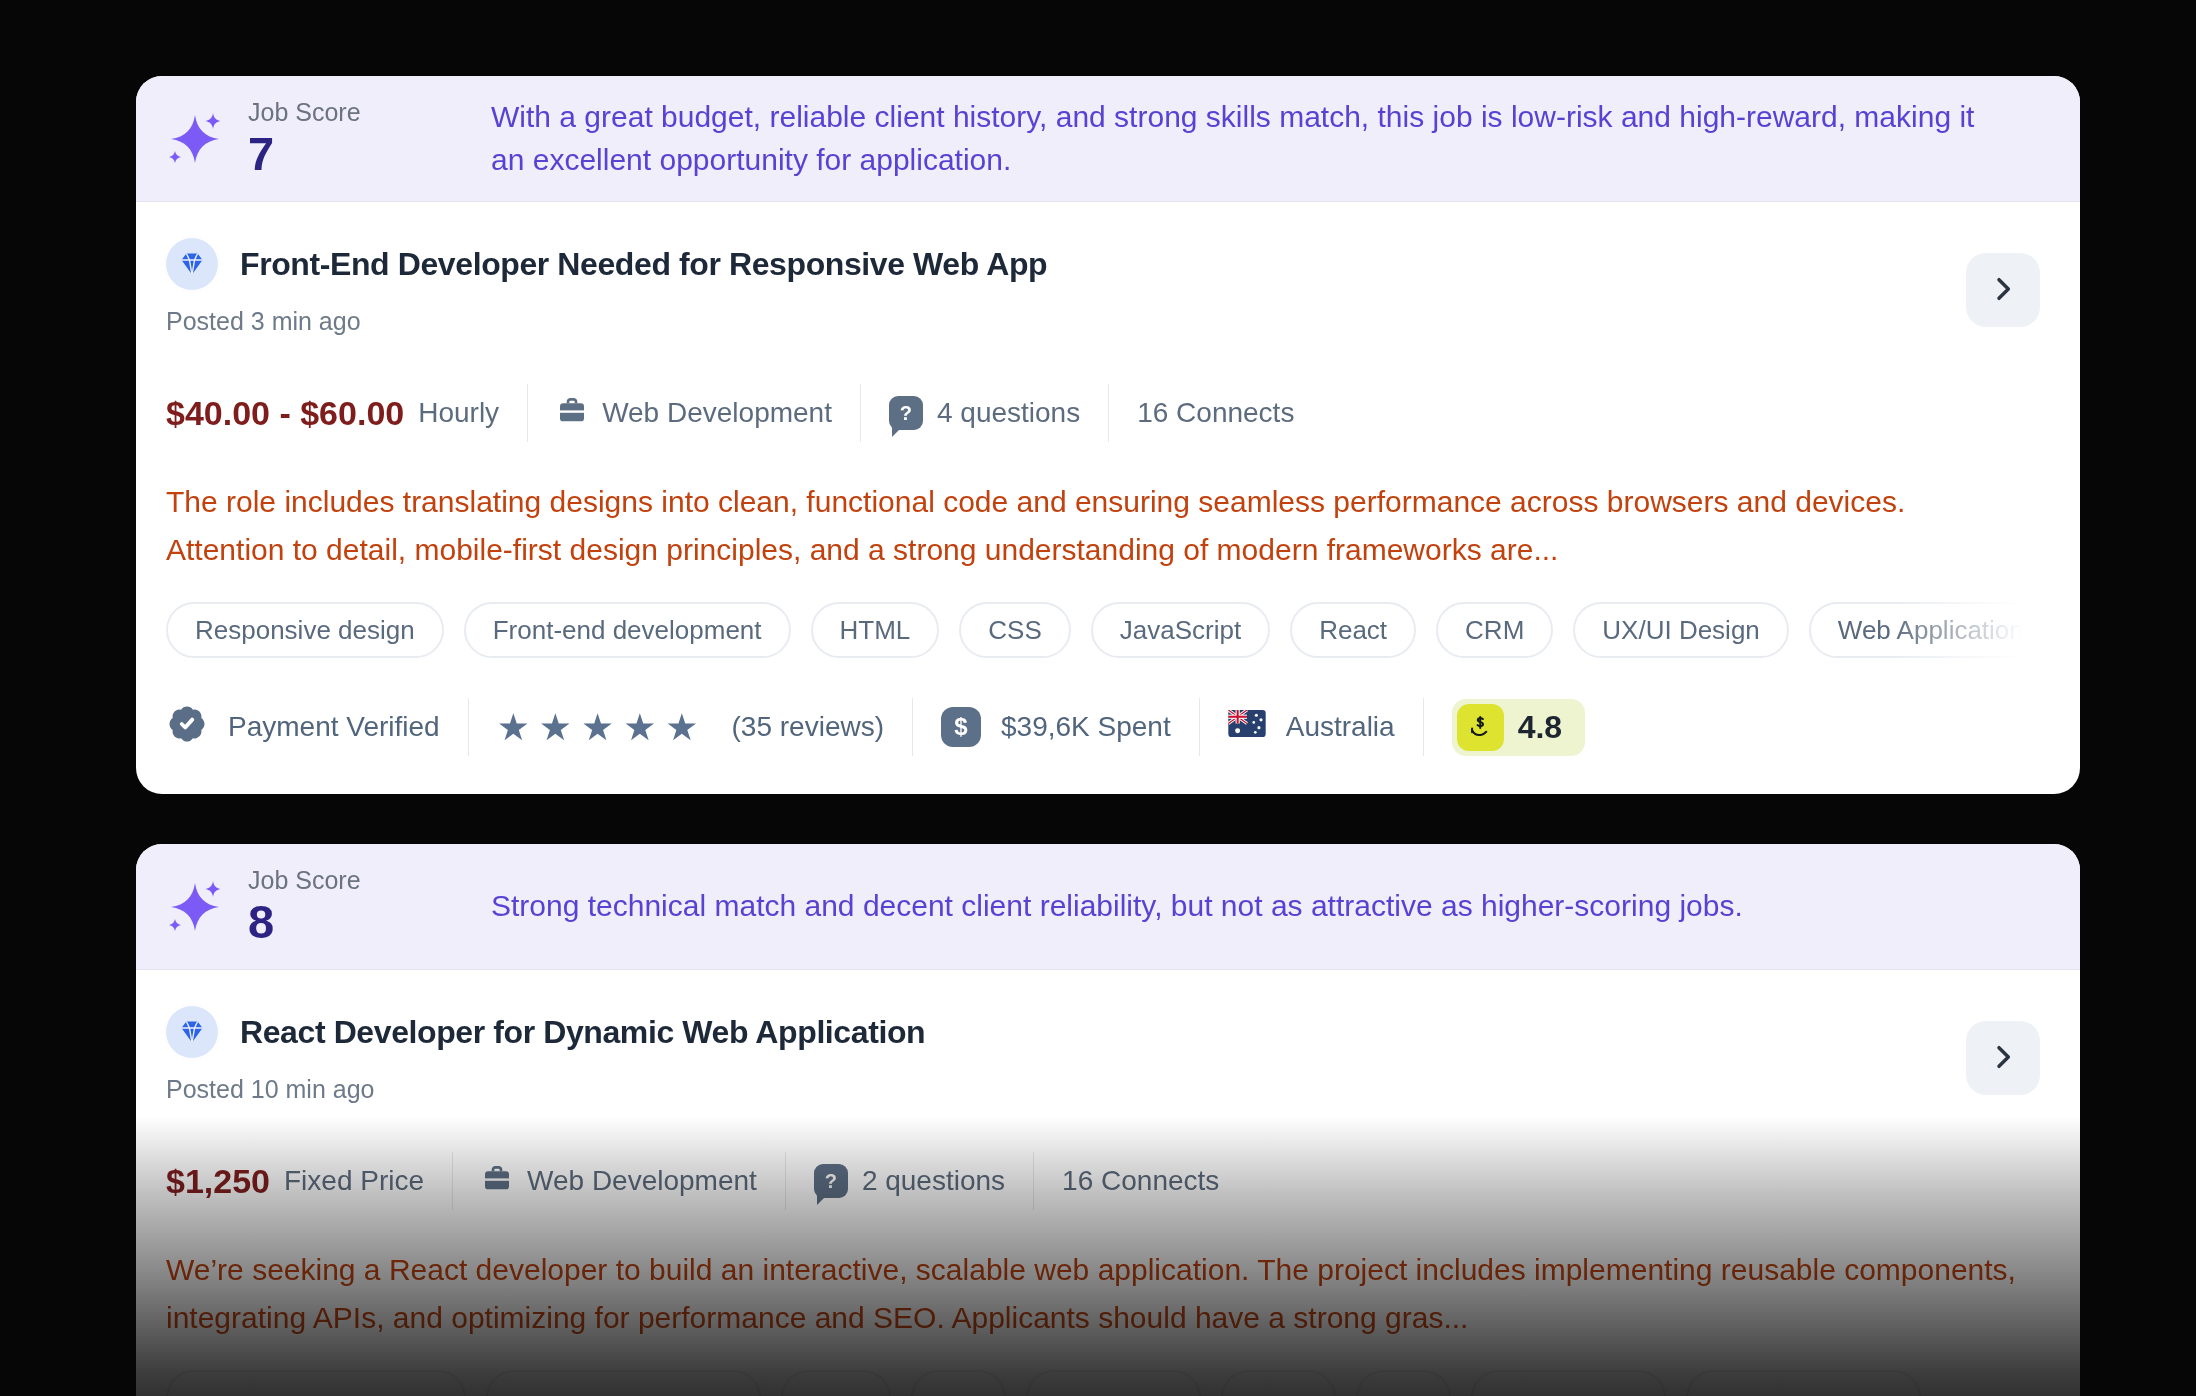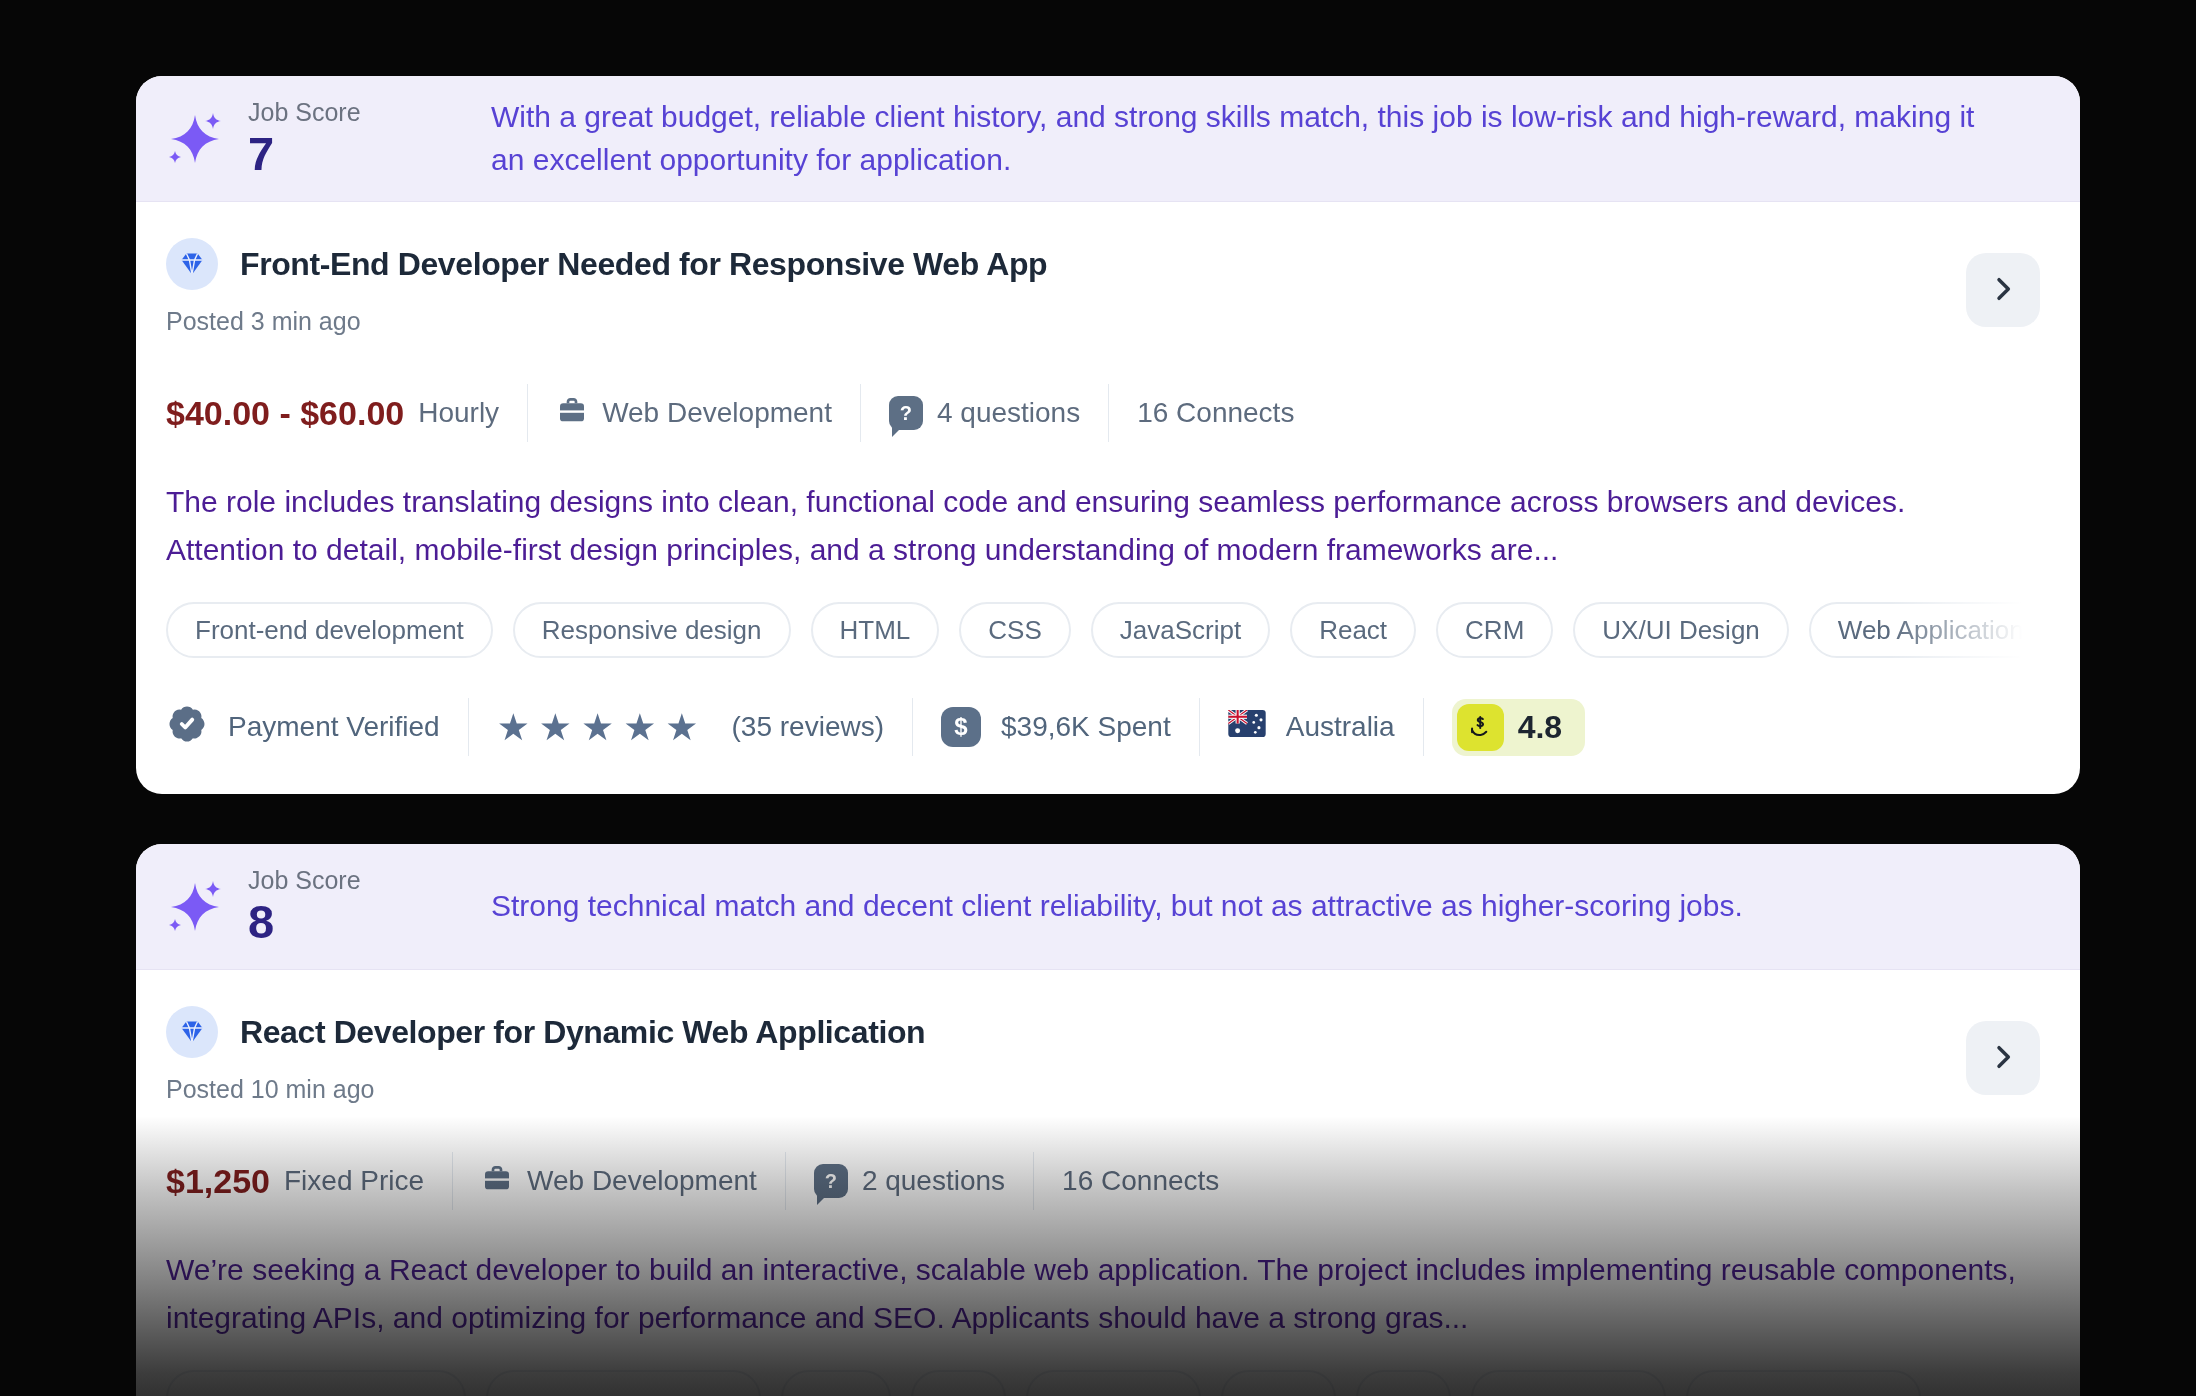--- a/index.html
+++ b/index.html
@@ -89,21 +89,21 @@
     display: flex; align-items: center; justify-content: center; flex: none;
   }
   .q-bubble::after {
     content: ""; position: absolute; left: 3px; bottom: -7px;
     width: 0; height: 0;
     border-top: 9px solid #5d6f85; border-right: 9px solid transparent;
   }
 
   .description {
     margin-top: 36px; font-size: 30px; line-height: 48px;
-    color: #4c1d95; max-width: 1855px;
+    color: #c2410c; max-width: 1855px;
   }
 
   .tags-row {
     margin-top: 28px; position: relative;
     display: flex; gap: 20px; white-space: nowrap; overflow: hidden;
   }
   .tag {
     display: inline-flex; align-items: center; flex: none;
     height: 56px; padding: 0 27px;
     border: 2px solid #e8ecf1; border-radius: 28px;
@@ -208,22 +208,22 @@
       <span class="v-div"></span>
       <span class="meta-item">
         <span>16 Connects</span>
       </span>
     </div>
 
     <div class="description">The role includes translating designs into clean, functional code and ensuring seamless performance across browsers and devices. Attention to detail, mobile-first design principles, and a strong understanding of modern frameworks are...</div>
 
     <div class="tags-row">
       <span class="tags-list" style="display:flex;gap:20px;">
+          <span class="tag">Responsive design</span>
           <span class="tag">Front-end development</span>
-          <span class="tag">Responsive design</span>
           <span class="tag">HTML</span>
           <span class="tag">CSS</span>
           <span class="tag">JavaScript</span>
           <span class="tag">React</span>
           <span class="tag">CRM</span>
           <span class="tag">UX/UI Design</span>
           <span class="tag">Web Application</span>
         </span>
       <span class="tags-fade"></span>
     </div>

